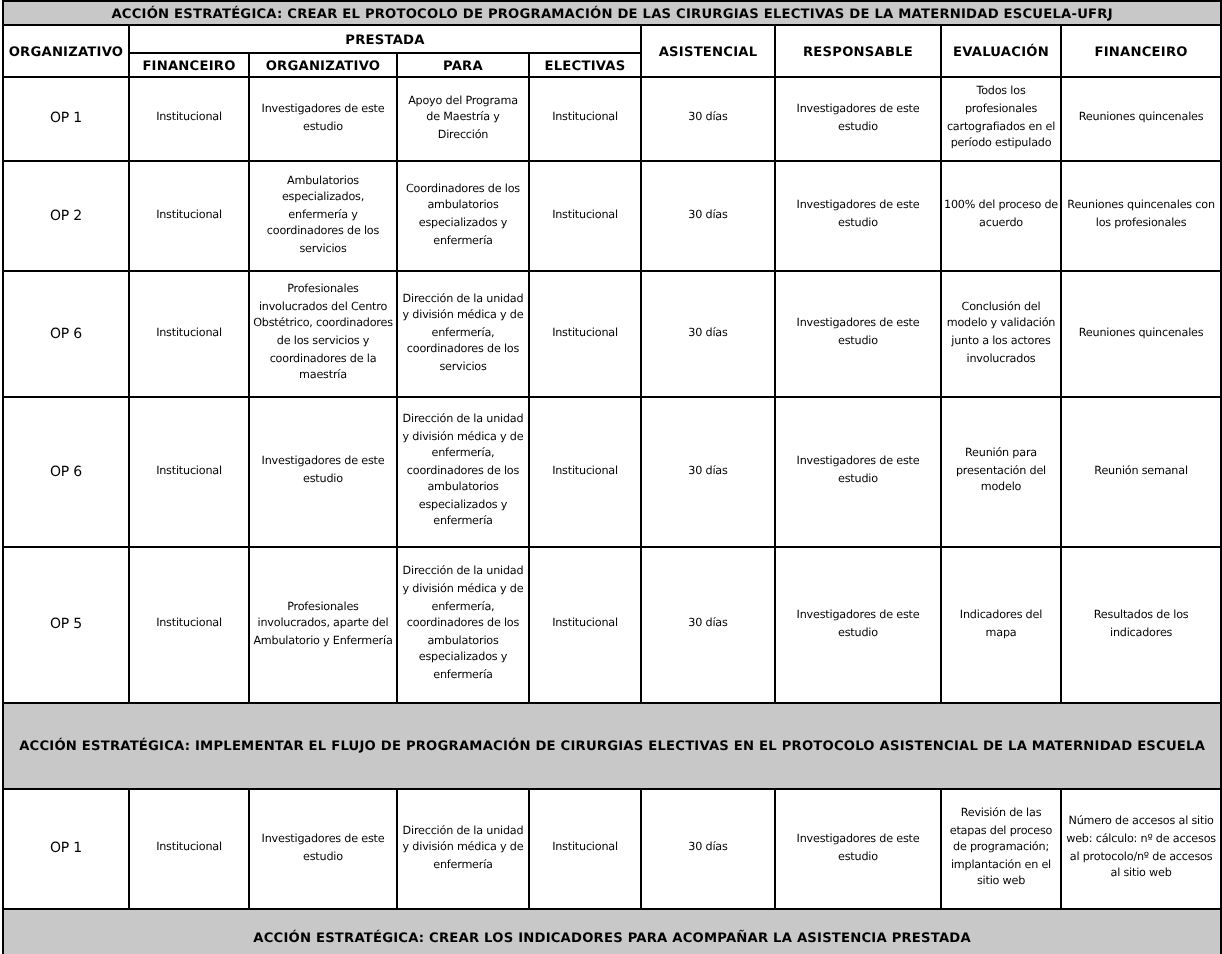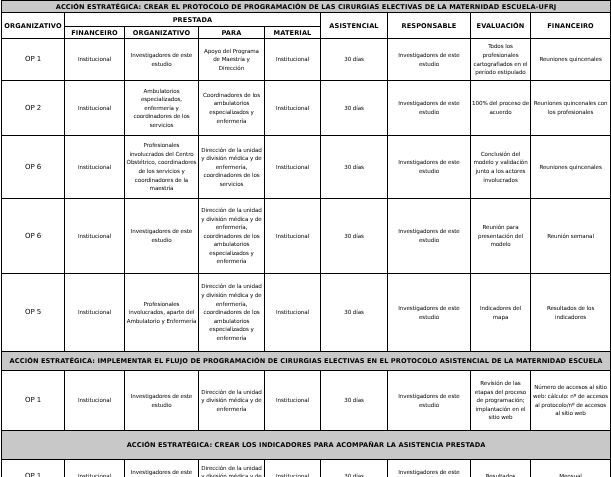--- a/index.html
+++ b/index.html
@@ -37,21 +37,21 @@
     <th colspan="4">PRESTADA</th>
     <th rowspan="2">ASISTENCIAL</th>
     <th rowspan="2">RESPONSABLE</th>
     <th rowspan="2" style="word-break:break-all">EVALUACIÓN</th>
     <th rowspan="2">FINANCEIRO</th>
   </tr>
   <tr style="height:12px">
     <th>FINANCEIRO</th>
     <th>ORGANIZATIVO</th>
     <th>PARA</th>
-    <th>MATERIAL</th>
+    <th>ELECTIVAS</th>
   </tr>
 
   <tr style="height:42px">
     <td class="op">OP 1</td>
     <td>Institucional</td>
     <td>Investigadores de este estudio</td>
     <td>Apoyo del Programa de Maestría y Dirección</td>
     <td>Institucional</td>
     <td>30 días</td>
     <td>Investigadores de este estudio</td>
@@ -96,21 +96,21 @@
     <td>Institucional</td>
     <td>Profesionales involucrados, aparte del Ambulatorio y Enfermería</td>
     <td>Dirección de la unidad y división médica y de enfermería, coordinadores de los ambulatorios especializados y enfermería</td>
     <td>Institucional</td>
     <td>30 días</td>
     <td>Investigadores de este estudio</td>
     <td>Indicadores del mapa</td>
     <td>Resultados de los indicadores</td>
   </tr>
 
-  <tr class="section" style="height:19px">
+  <tr class="section" style="height:43px">
     <th colspan="9">ACCIÓN ESTRATÉGICA: IMPLEMENTAR EL FLUJO DE PROGRAMACIÓN DE CIRURGIAS ELECTIVAS EN EL PROTOCOLO ASISTENCIAL DE LA MATERNIDAD ESCUELA</th>
   </tr>
   <tr style="height:60px">
     <td class="op">OP 1</td>
     <td>Institucional</td>
     <td>Investigadores de este estudio</td>
     <td>Dirección de la unidad y división médica y de enfermería</td>
     <td>Institucional</td>
     <td>30 días</td>
     <td>Investigadores de este estudio</td>

